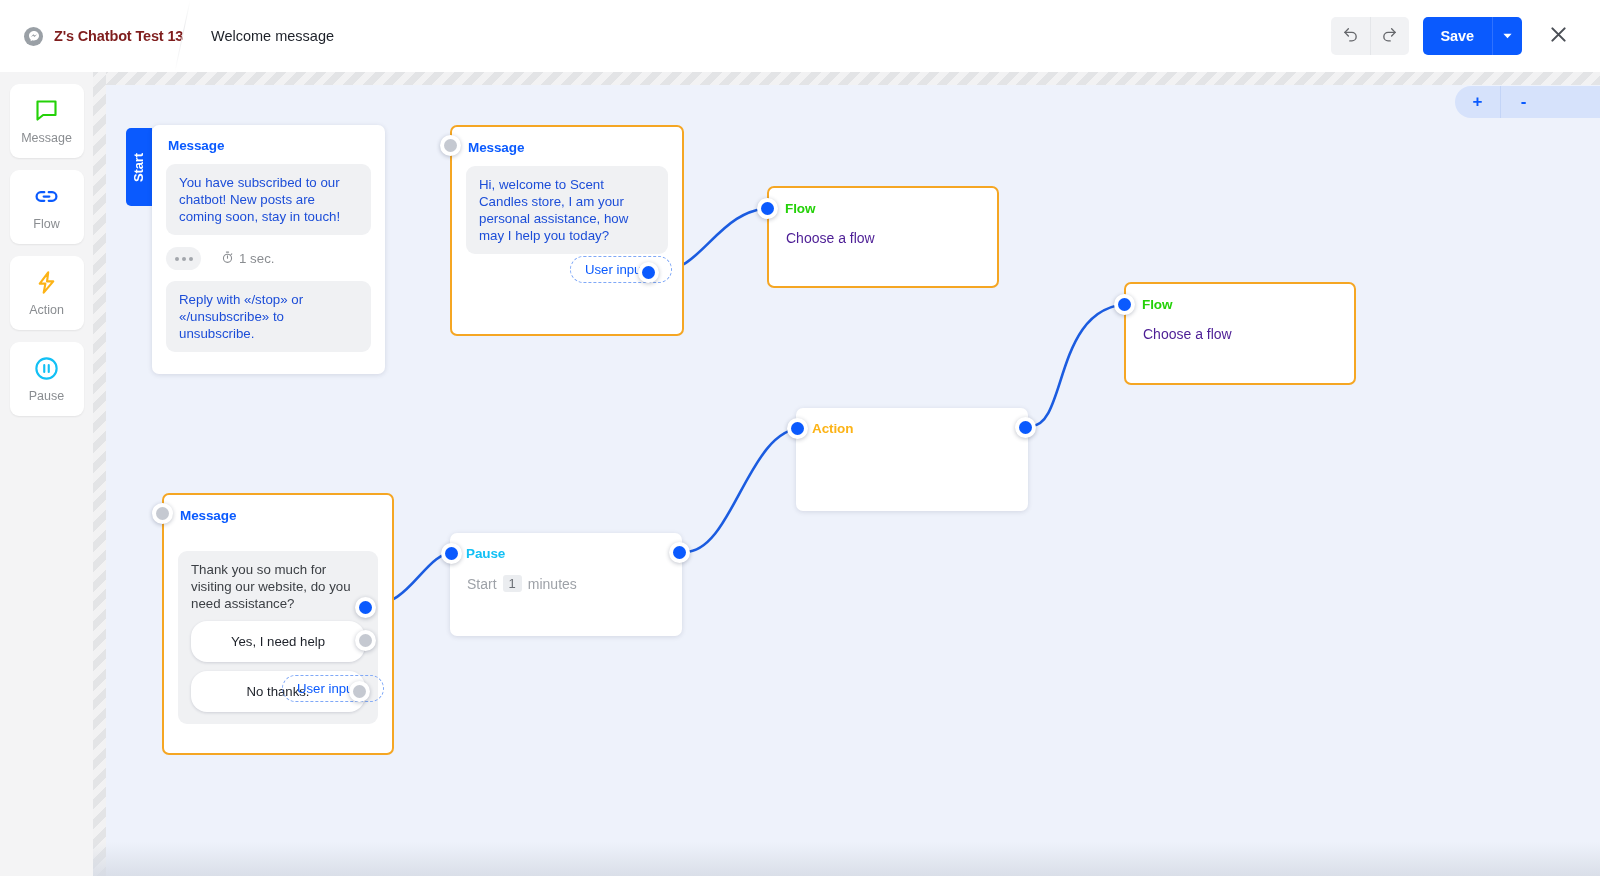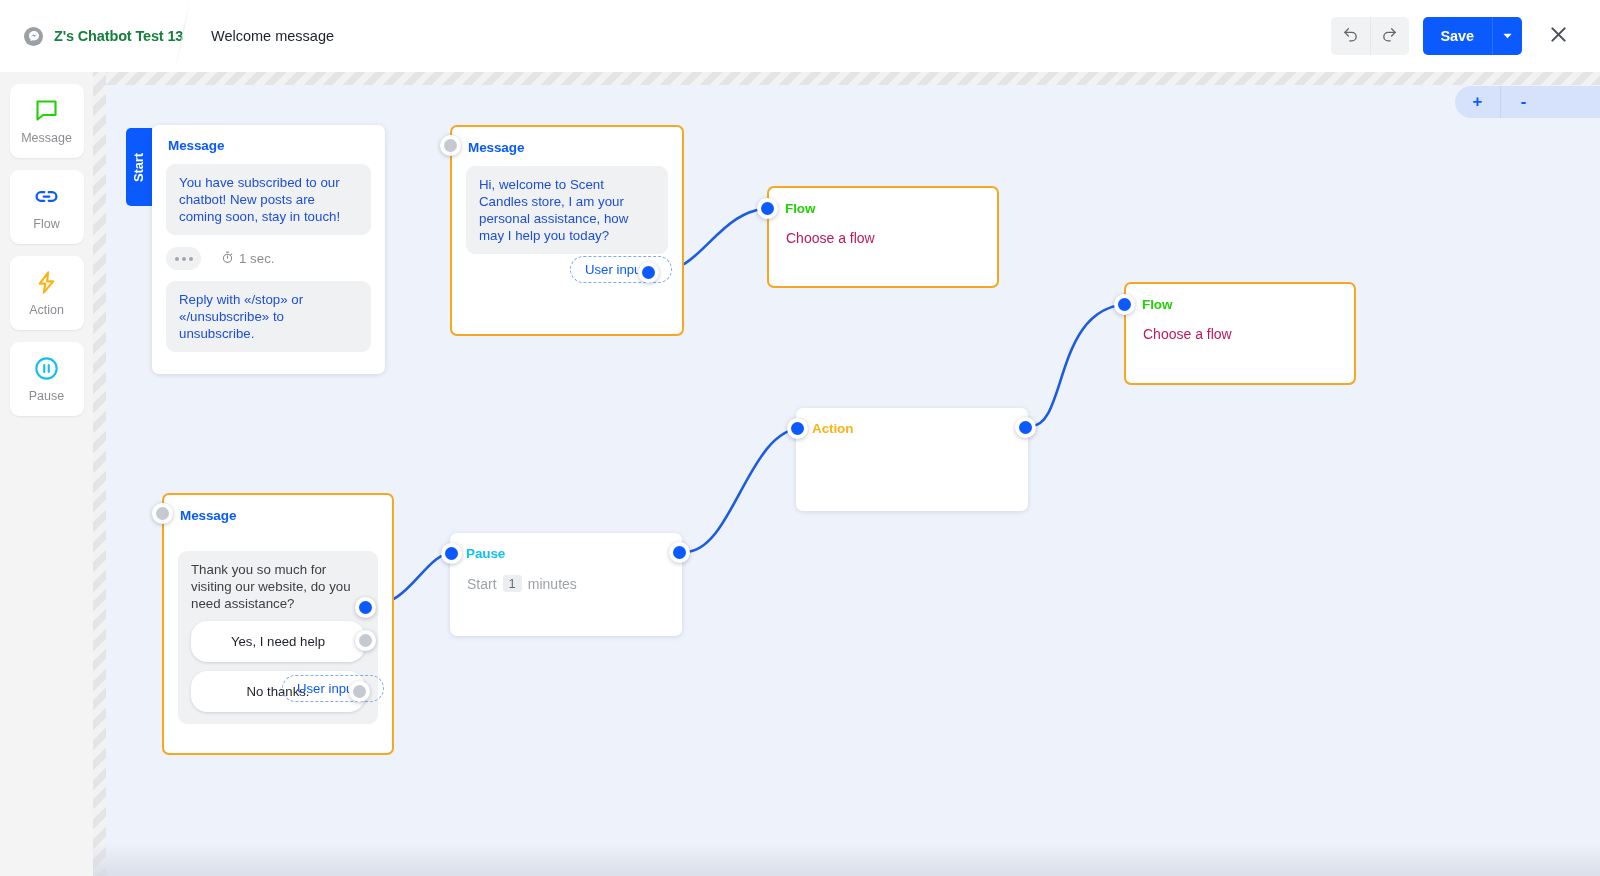--- a/index.html
+++ b/index.html
@@ -25,21 +25,21 @@
     width: 182px; height: 72px;
   }
   .msgr-icon {
     width: 19px; height: 19px; border-radius: 50%;
     background: #9aa0a6;
     display: flex; align-items: center; justify-content: center;
     flex: 0 0 auto;
   }
   .msgr-icon svg { display: block; }
   .brand-title {
-    font-size: 14.5px; font-weight: bold; color: #15803d;
+    font-size: 14.5px; font-weight: bold; color: #7f1d1d;
     white-space: nowrap; letter-spacing: -0.15px;
   }
   .header-divider {
     width: 1px; height: 72px;
     background: linear-gradient(to bottom, #ffffff 0%, #e8e9eb 45%, #ffffff 100%);
     transform: skewX(-12deg);
   }
   .flow-name {
     font-size: 14.5px; color: #1d2129;
     padding-left: 28px; white-space: nowrap;
@@ -175,21 +175,21 @@
   }
   .typing {
     background: #f0f1f3; border-radius: 13px;
     width: 35px; height: 23px;
     display: flex; align-items: center; justify-content: center; gap: 3px;
   }
   .typing i { width: 4px; height: 4px; border-radius: 50%; background: #a3a7ad; display: block; }
   .timer { display: flex; align-items: center; gap: 5px; font-size: 13.3px; color: #8a8d91; }
 
   .placeholder {
-    font-size: 14px; color: #be185d;
+    font-size: 14px; color: #4c1d95;
     padding: 14px 0 0 17px;
   }
   .delay-row {
     display: flex; align-items: center; gap: 6px;
     font-size: 14px; color: #9ea2a8;
     padding: 14px 0 0 17px;
   }
   .delay-val {
     background: #ebedf0; border-radius: 3px;
     padding: 1px 6px; color: #6b6f75; font-size: 13px;

